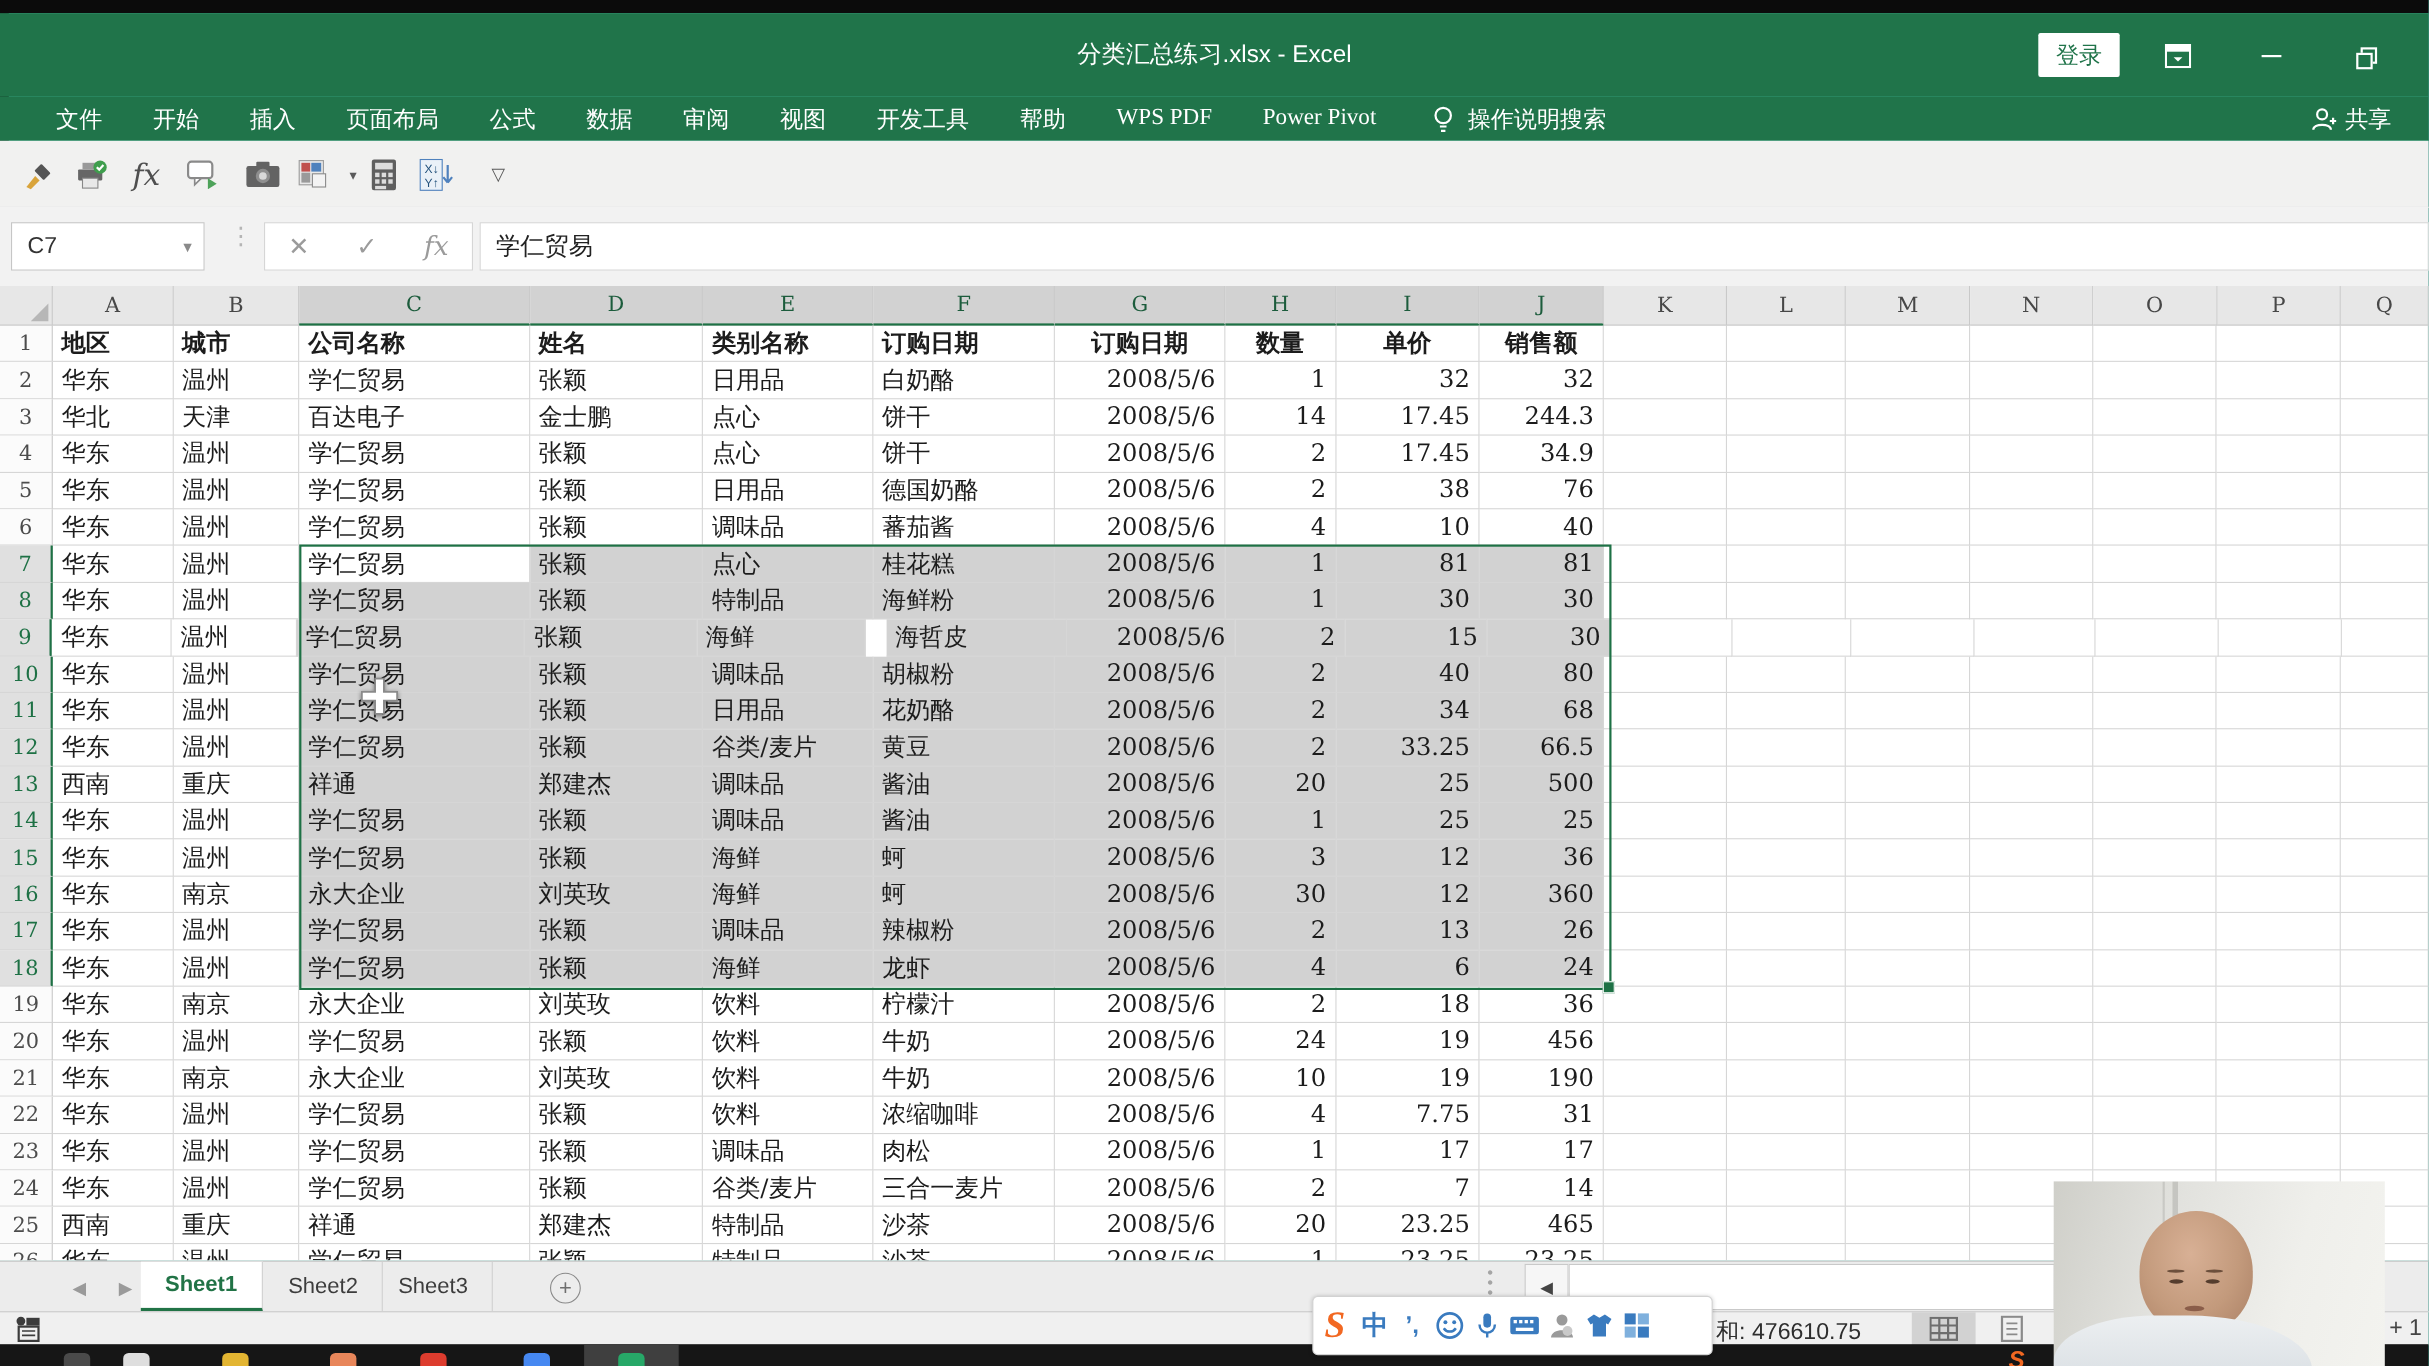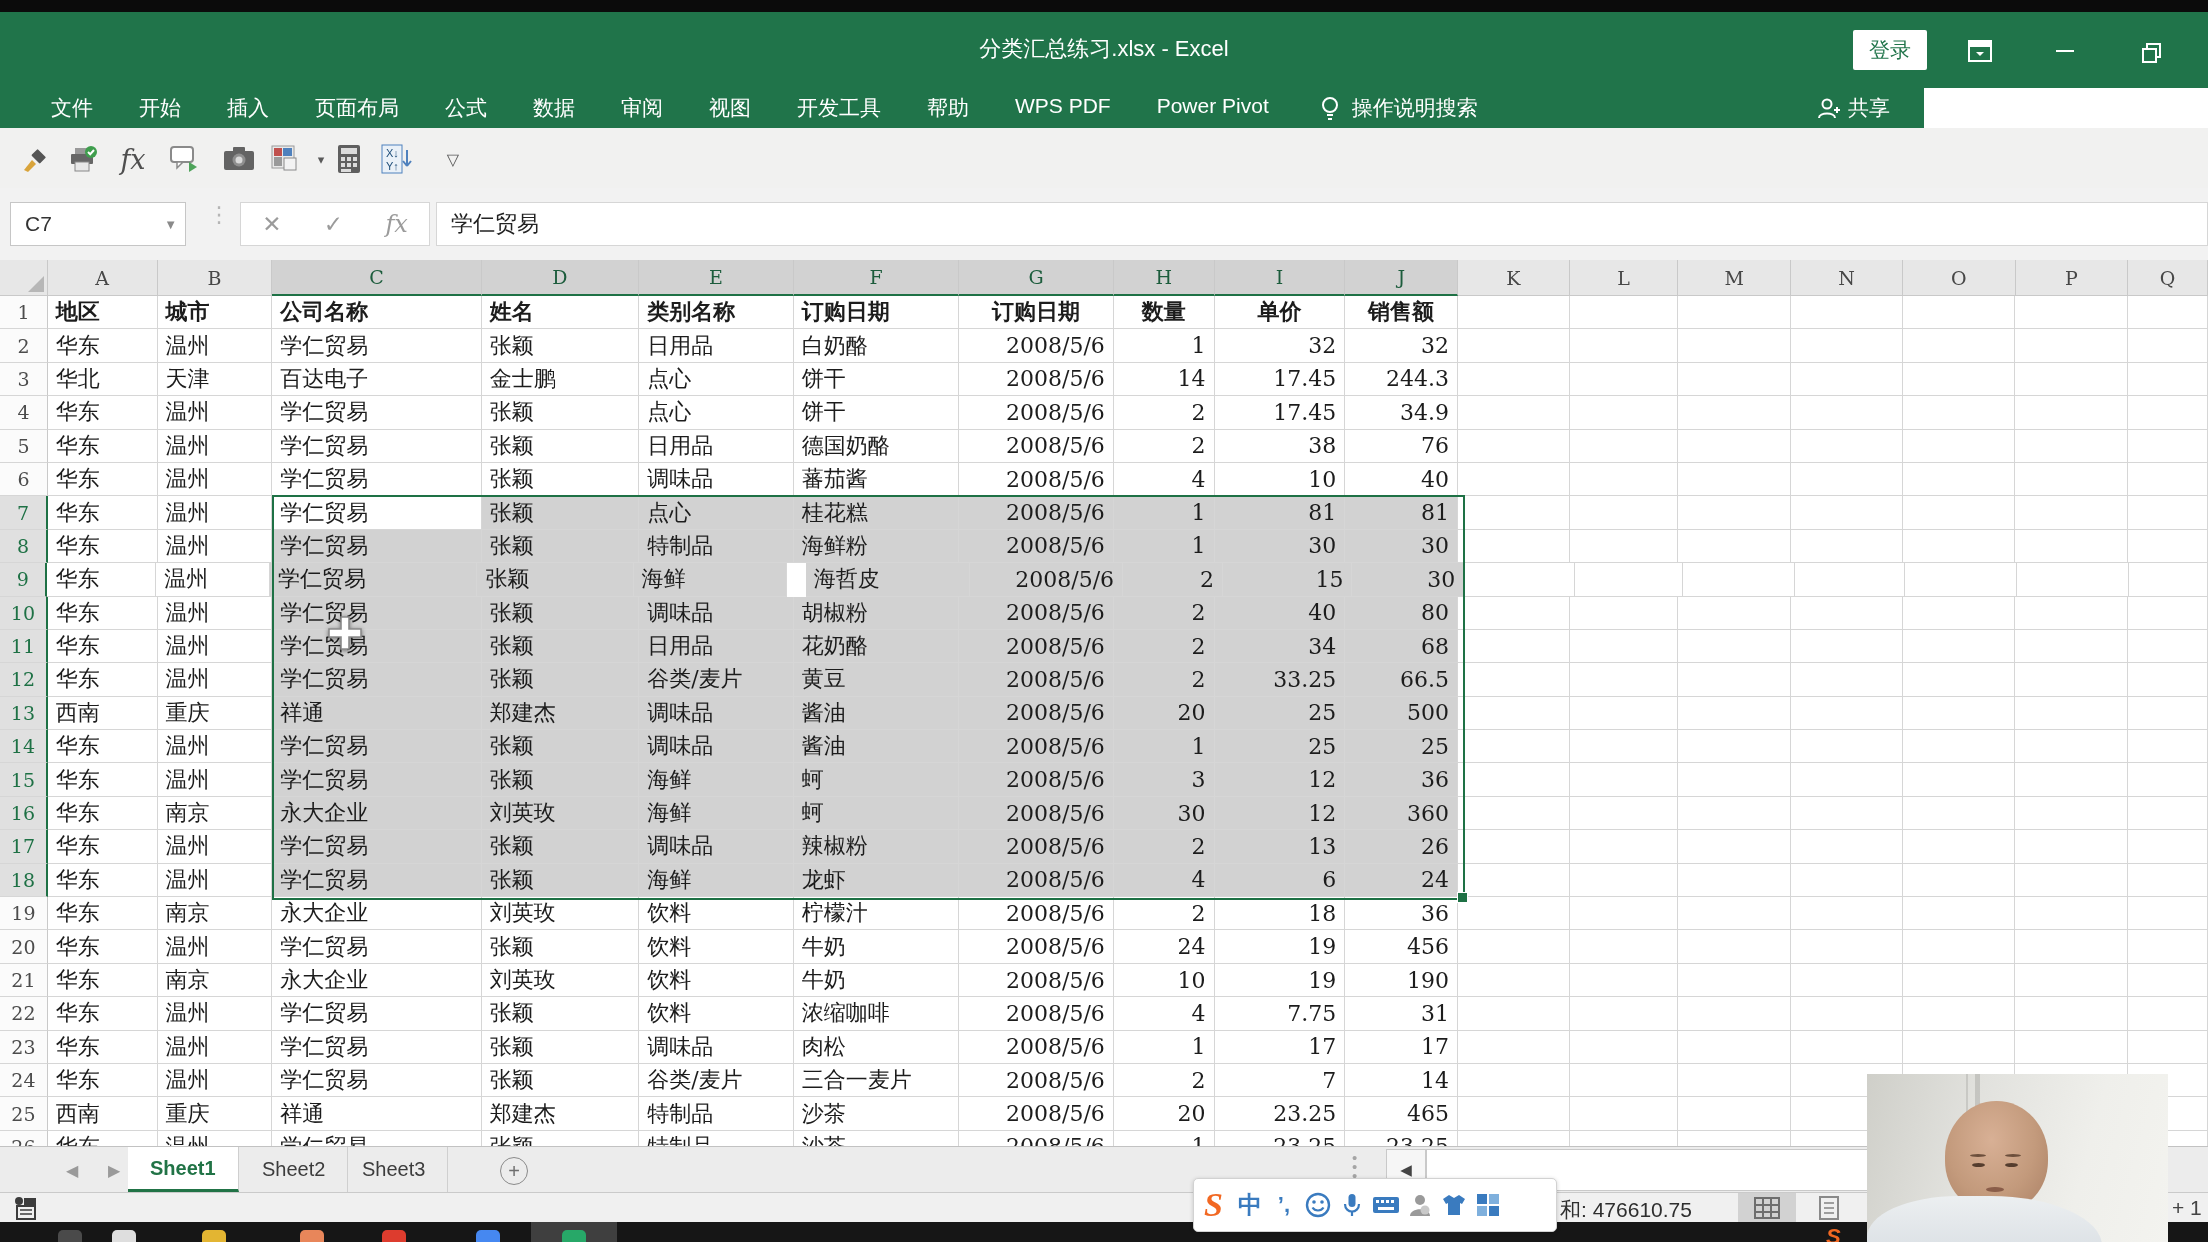--- a/index.html
+++ b/index.html
@@ -1,34 +1,34 @@
 <!DOCTYPE html>
 <html><head>
 <meta charset="utf-8">
 <style>
   html,body{margin:0;padding:0;background:#000;}
-  .screen{position:relative;width:2208px;height:1242px;overflow:hidden;background:#ffffff;
+  .screen{position:relative;width:2208px;height:1242px;overflow:hidden;background:#5eead4;
           font-family:"Liberation Sans",sans-serif;}
 
   
   .topblack{position:absolute;left:0;top:0;width:2208px;height:12px;background:#0b0b0b;}
   .leftblack{position:absolute;left:0;top:12px;width:8px;height:116px;background:#0b0b0b;}
   .titlebar{position:absolute;left:0;top:12px;width:2208px;height:76px;background:#20744a;}
   .title{position:absolute;left:0;right:0;top:22px;text-align:center;color:#fff;font-size:22px;}
   .signin{position:absolute;left:1853px;top:18px;width:74px;height:40px;background:#fff;color:#20744a;
           font-size:21px;display:flex;align-items:center;justify-content:center;border-radius:2px;}
   .winbtn{position:absolute;top:20px;width:44px;height:38px;display:flex;align-items:center;justify-content:center;}
   .ribbonopt{left:1958px;} .minbtn{left:2043px;} .restorebtn{left:2128px;}
   .minline{width:18px;height:2px;background:#fff;}
   .restore-ico{position:relative;width:16px;height:16px;}
   .restore-ico .r1{position:absolute;left:4px;top:0;width:11px;height:11px;border:2px solid #fff;}
   .restore-ico .r2{position:absolute;left:0;top:5px;width:11px;height:11px;border:2px solid #fff;background:#20744a;}
 
-  .tabsrow{position:absolute;left:0;top:88px;width:1924px;height:40px;background:#20744a;
-           display:flex;align-items:center;color:#fff;font-size:21px;}
+  .tabsrow{position:absolute;left:0;top:88px;width:2208px;height:40px;background:#20744a;
+           display:flex;align-items:center;color:#fff;font-size:21px;font-family:Liberation Serif, serif;}
   .rtab{padding:0 23px;white-space:nowrap;}
   .tellme{display:flex;align-items:center;margin-left:26px;}
   .tellme svg{margin-right:10px;}
   .share{position:absolute;right:34px;top:0;height:40px;display:flex;align-items:center;color:#fff;font-size:21px;}
   .share svg{margin-right:8px;}
 
   
   .qat{position:absolute;left:0;top:128px;width:2208px;height:60px;background:#f1f1f0;border-bottom:1px solid #dcdcdc;}
   .qat .qi{position:absolute;top:14px;width:34px;height:34px;display:flex;align-items:center;justify-content:center;}
   .fxtxt{font-family:"DejaVu Serif",serif;font-style:italic;font-size:27px;color:#4f4f4f;}

